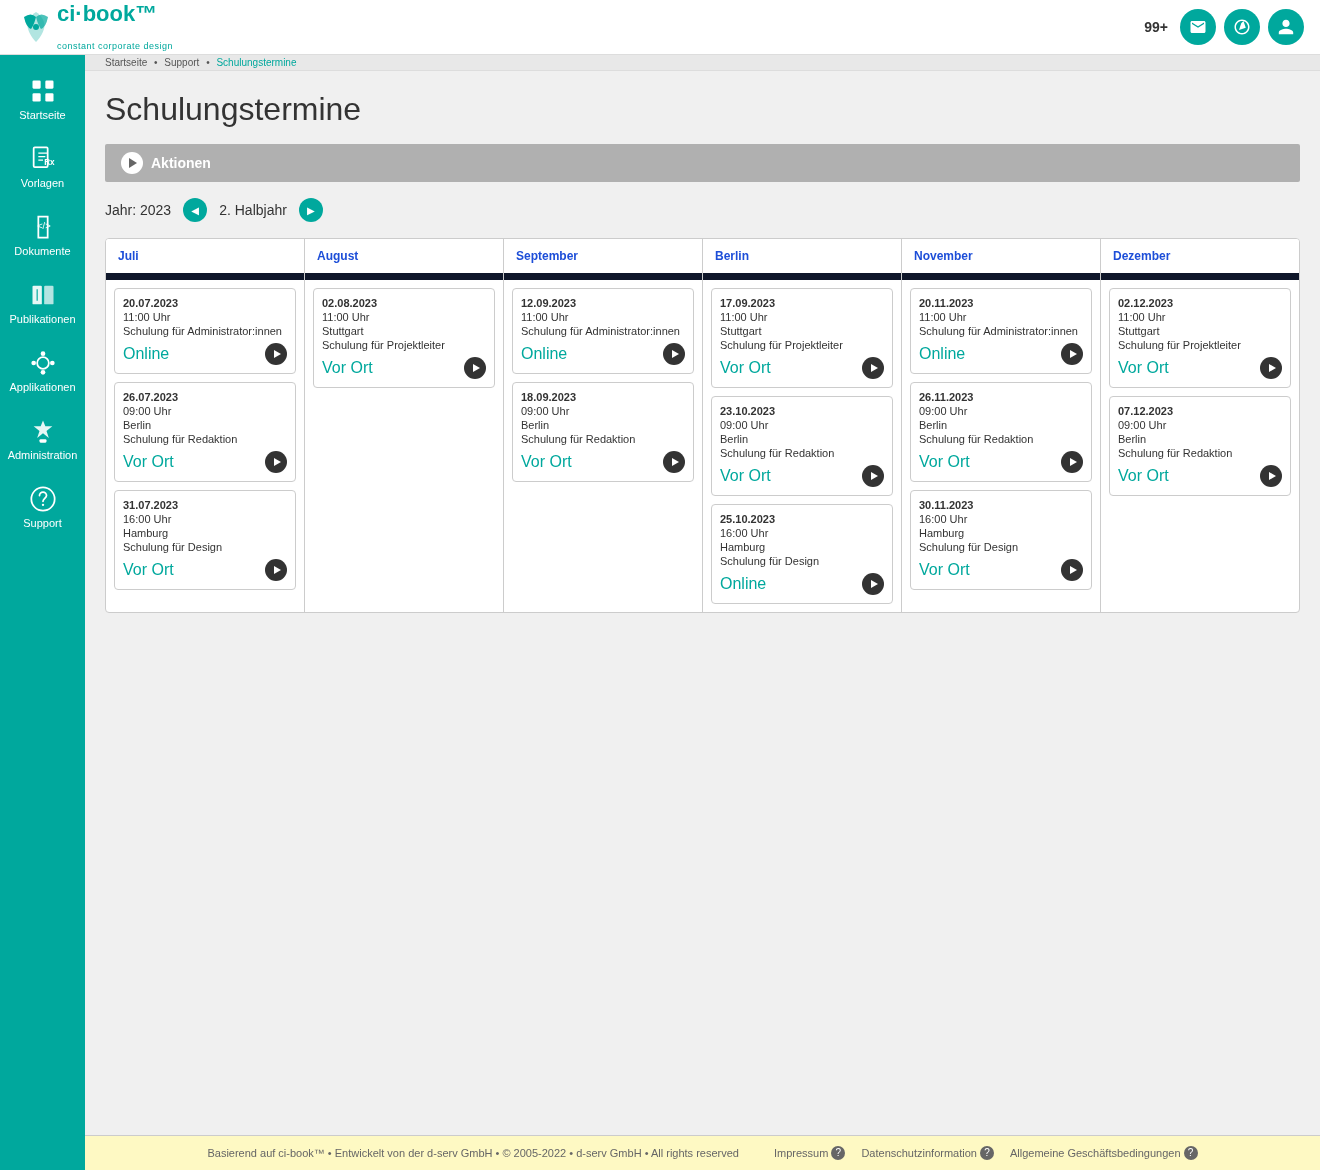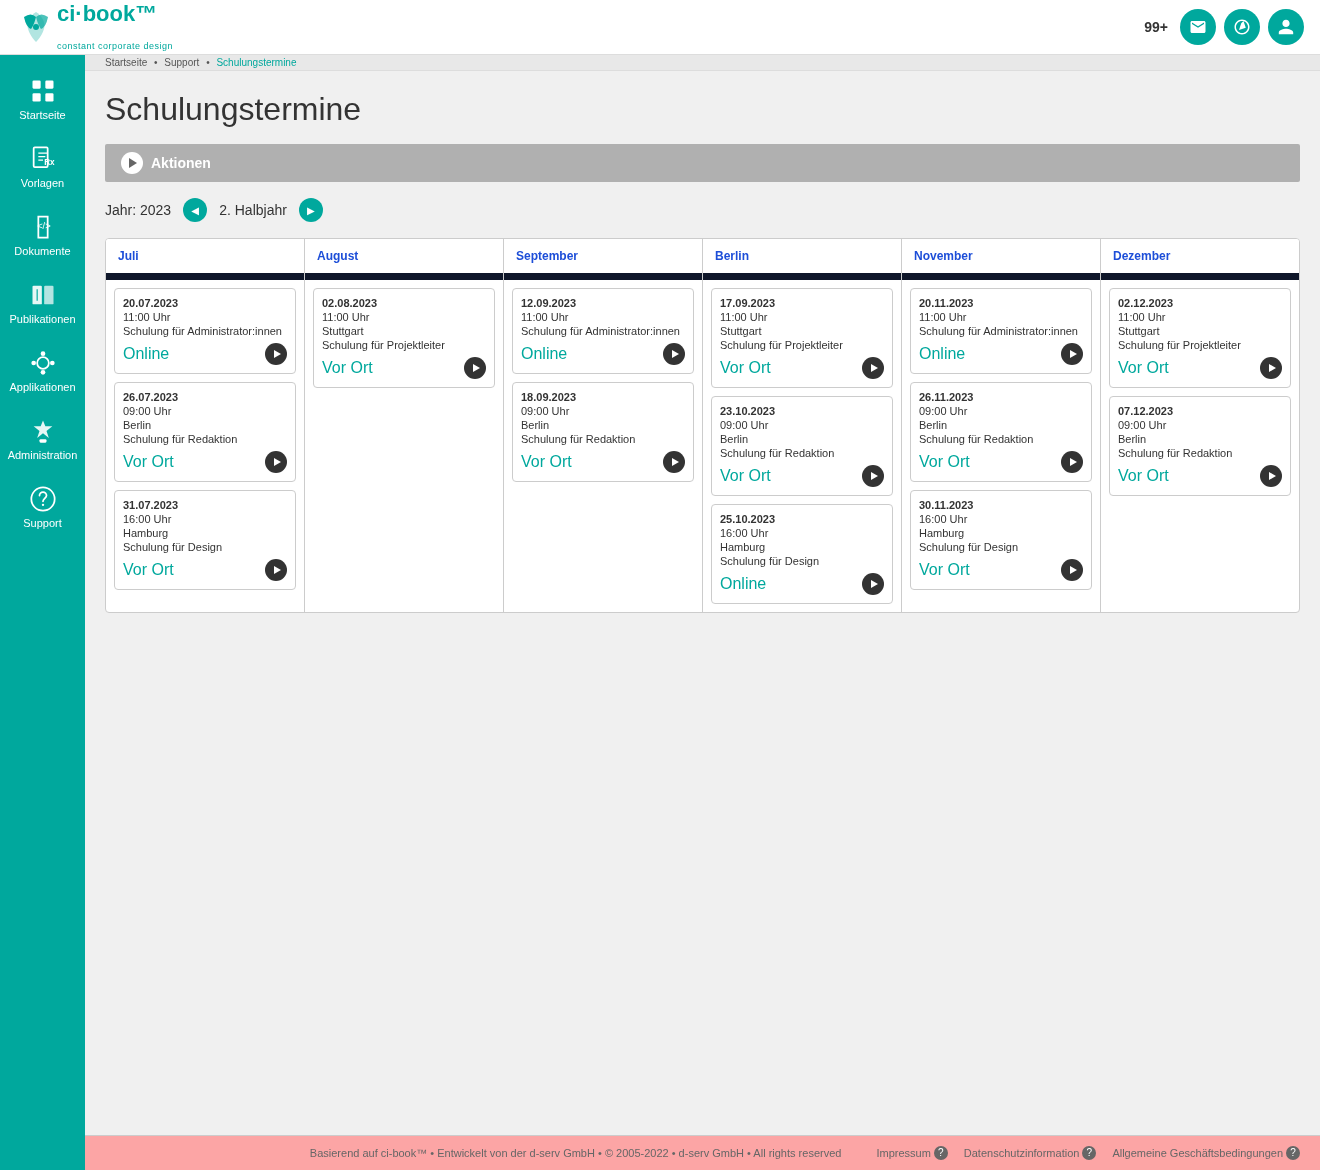--- a/index.html
+++ b/index.html
@@ -257,25 +257,25 @@
       width: 0;
       height: 0;
       border-top: 4px solid transparent;
       border-bottom: 4px solid transparent;
       border-left: 7px solid #fff;
       margin-left: 2px;
     }
 
     
     .footer {
-      background: #fca5a5;
+      background: #fef9c3;
       padding: 10px 20px;
       display: flex;
       align-items: center;
-      justify-content: flex-end;
+      justify-content: center;
       font-size: 11px;
       color: #666;
       border-top: 1px solid #ccc;
       gap: 35px;
     }
     .footer-links {
       display: flex;
       gap: 16px;
     }
     .footer-link {

